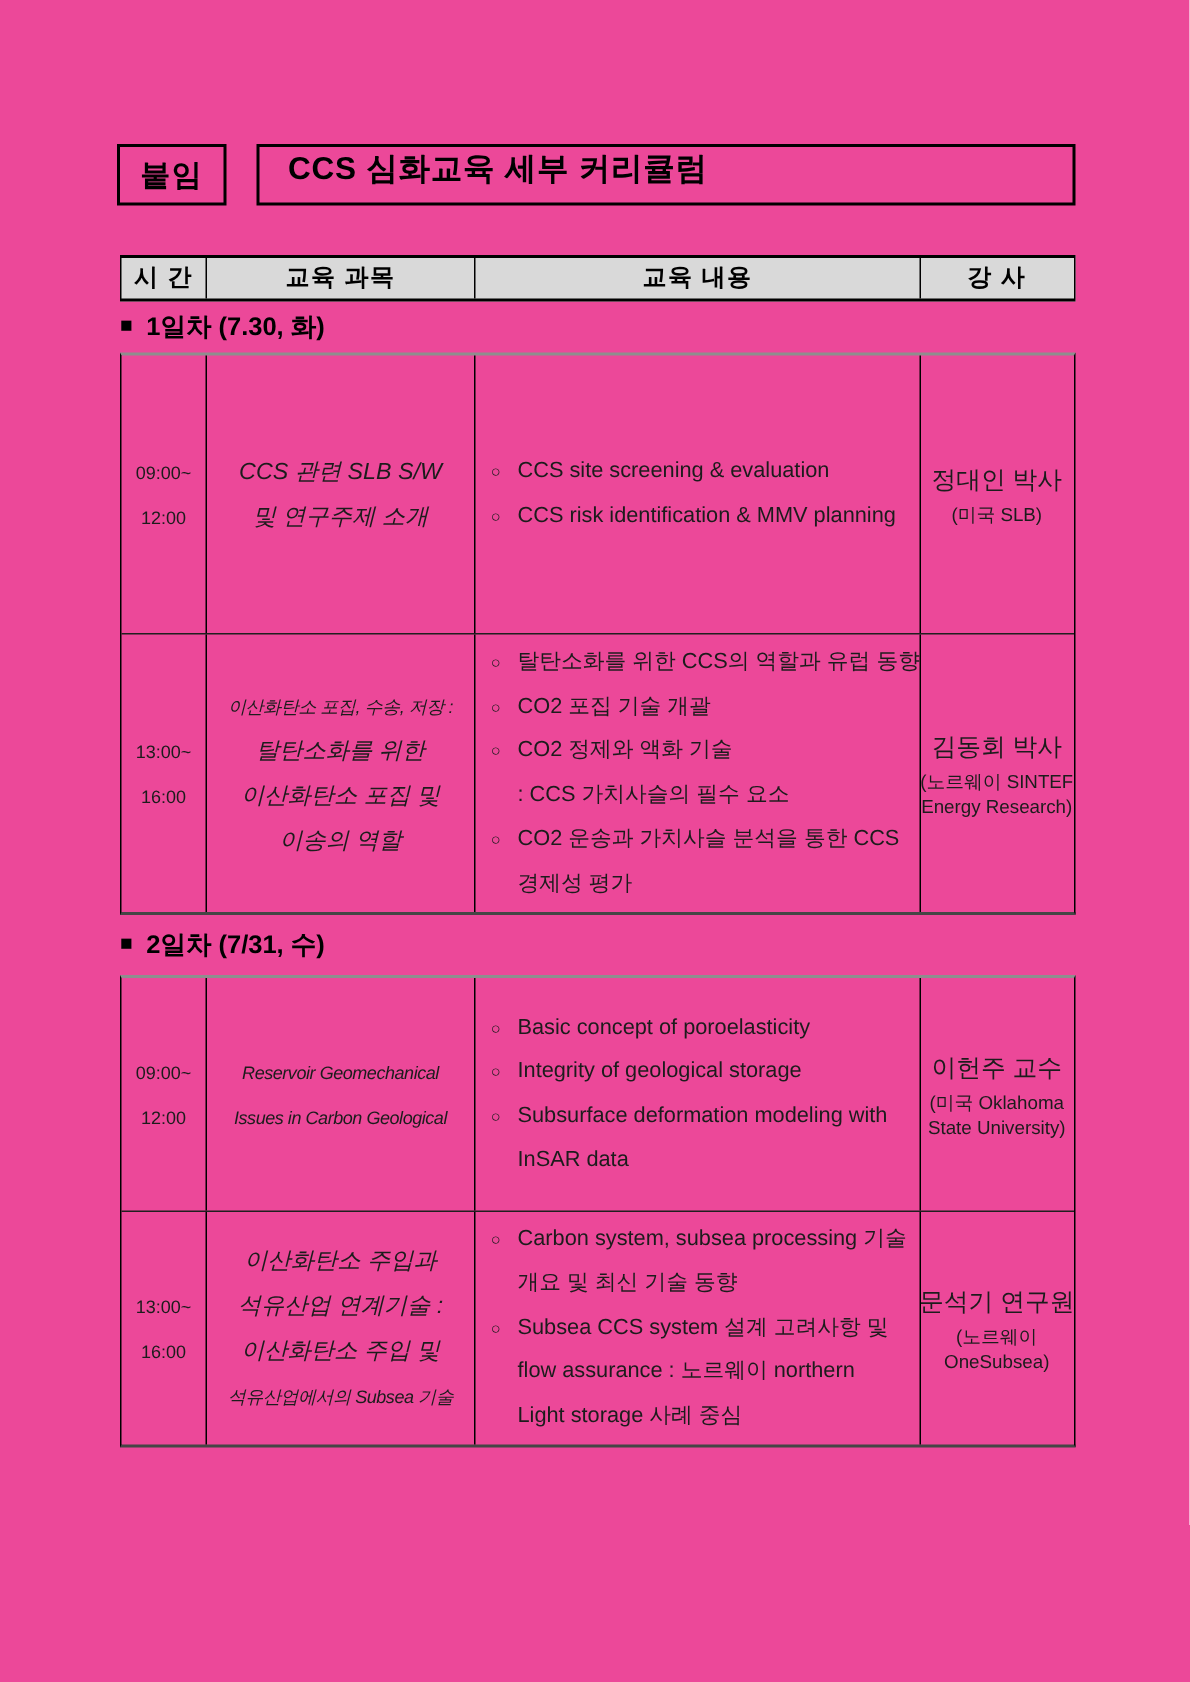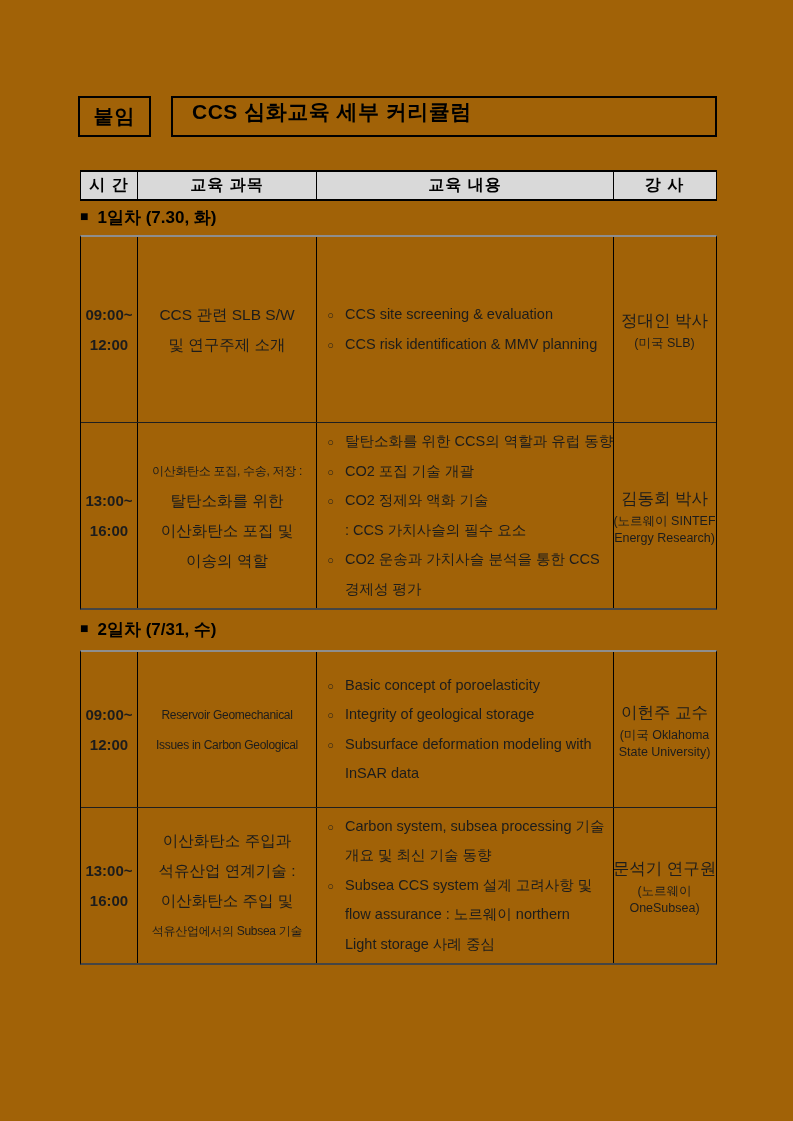--- a/index.html
+++ b/index.html
@@ -1,16 +1,16 @@
 <!DOCTYPE html>
 <html><head>
 <meta charset="utf-8">
 <style>
   html,body{margin:0;padding:0;background:#fff;}
-  .page{position:relative;width:793px;height:1121px;background:#a16207;overflow:hidden;
+  .page{position:relative;width:793px;height:1121px;background:#ec4899;overflow:hidden;
         font-family:"Liberation Sans","DejaVu Sans",sans-serif;color:#1c1c1c;}
   .abs{position:absolute;}
 
   
   .attach-box{left:78px;top:96px;width:73px;height:41px;border:2.5px solid #000;
               box-sizing:border-box;display:flex;align-items:center;justify-content:center;
               font-weight:700;font-size:20px;color:#000;letter-spacing:1px;}
   .title-box{left:171px;top:96px;width:546px;height:41px;border:2px solid #000;
              box-sizing:border-box;display:flex;align-items:flex-start;padding-left:19px;
              font-weight:700;font-size:21px;color:#000;letter-spacing:.5px;}
@@ -36,23 +36,23 @@
           border-left:1.5px solid #000;border-right:1.5px solid #000;}
   #st1{top:235px;} #st2{top:650px;}
   .srow{display:grid;grid-template-columns:56px 179px 297px 102px;}
   .srow + .srow{border-top:1px solid #1f1f1f;}
   #st1 .srow{height:185px;} #st2 .srow{height:155px;}
 
   .cell{display:flex;flex-direction:column;justify-content:center;
         border-left:1px solid #000;box-sizing:border-box;}
   .srow .cell:first-child{border-left:none;}
 
-  .c-time{align-items:center;font-size:15px;line-height:30px;white-space:nowrap;font-weight:bold;}
+  .c-time{align-items:center;font-size:12px;line-height:30px;white-space:nowrap;}
   .c-subj{align-items:center;font-size:15.5px;line-height:30px;text-align:center;overflow:hidden;}
-  .c-subj div{white-space:nowrap;}
+  .c-subj div{white-space:nowrap;font-style:italic;}
   .c-subj .tight{font-size:12px;letter-spacing:-.3px;}
   .c-cont{padding-left:7px;font-size:14.5px;line-height:29.5px;overflow:hidden;}
   .cline{display:flex;white-space:nowrap;}
   .blt{flex:none;width:13px;margin-right:8px;font-size:11px;text-align:center;
        position:relative;top:1px;}
   .cline.wrap{padding-left:21px;}
   .c-inst{align-items:center;text-align:center;overflow:hidden;}
   .iname{font-size:16.5px;line-height:29px;white-space:nowrap;}
   .iaff{font-size:12.5px;line-height:17.5px;white-space:nowrap;}
 </style>

